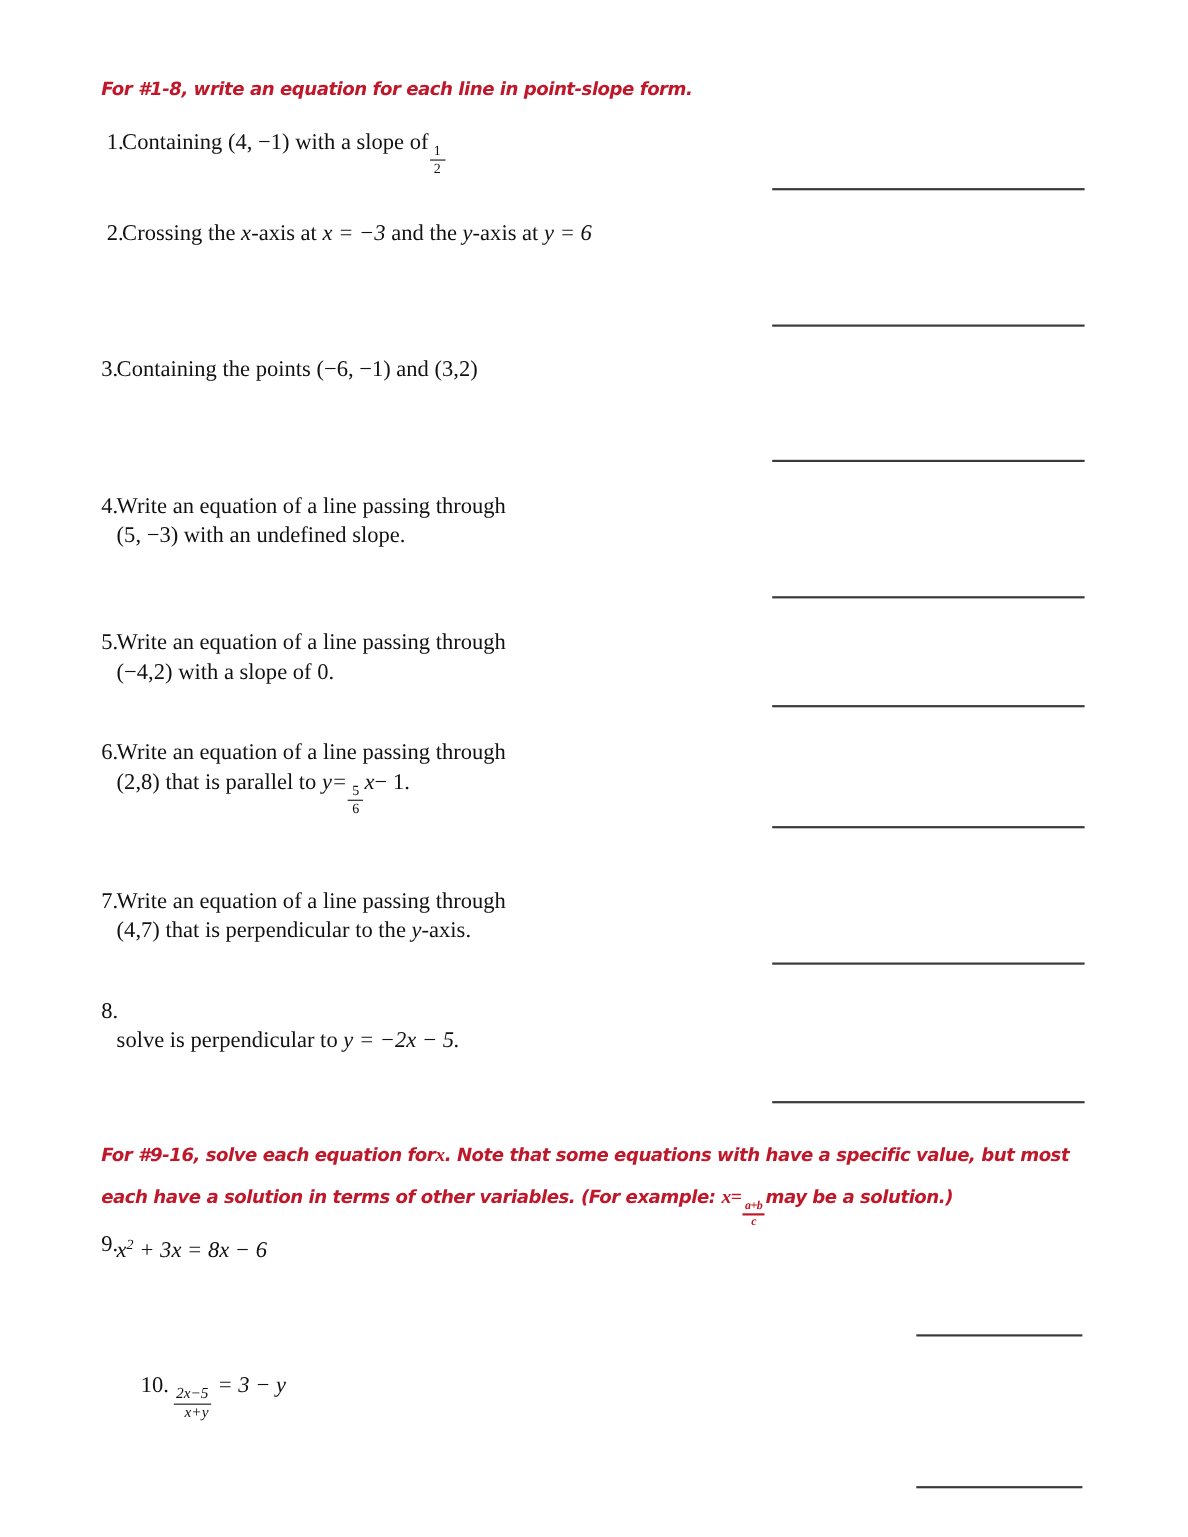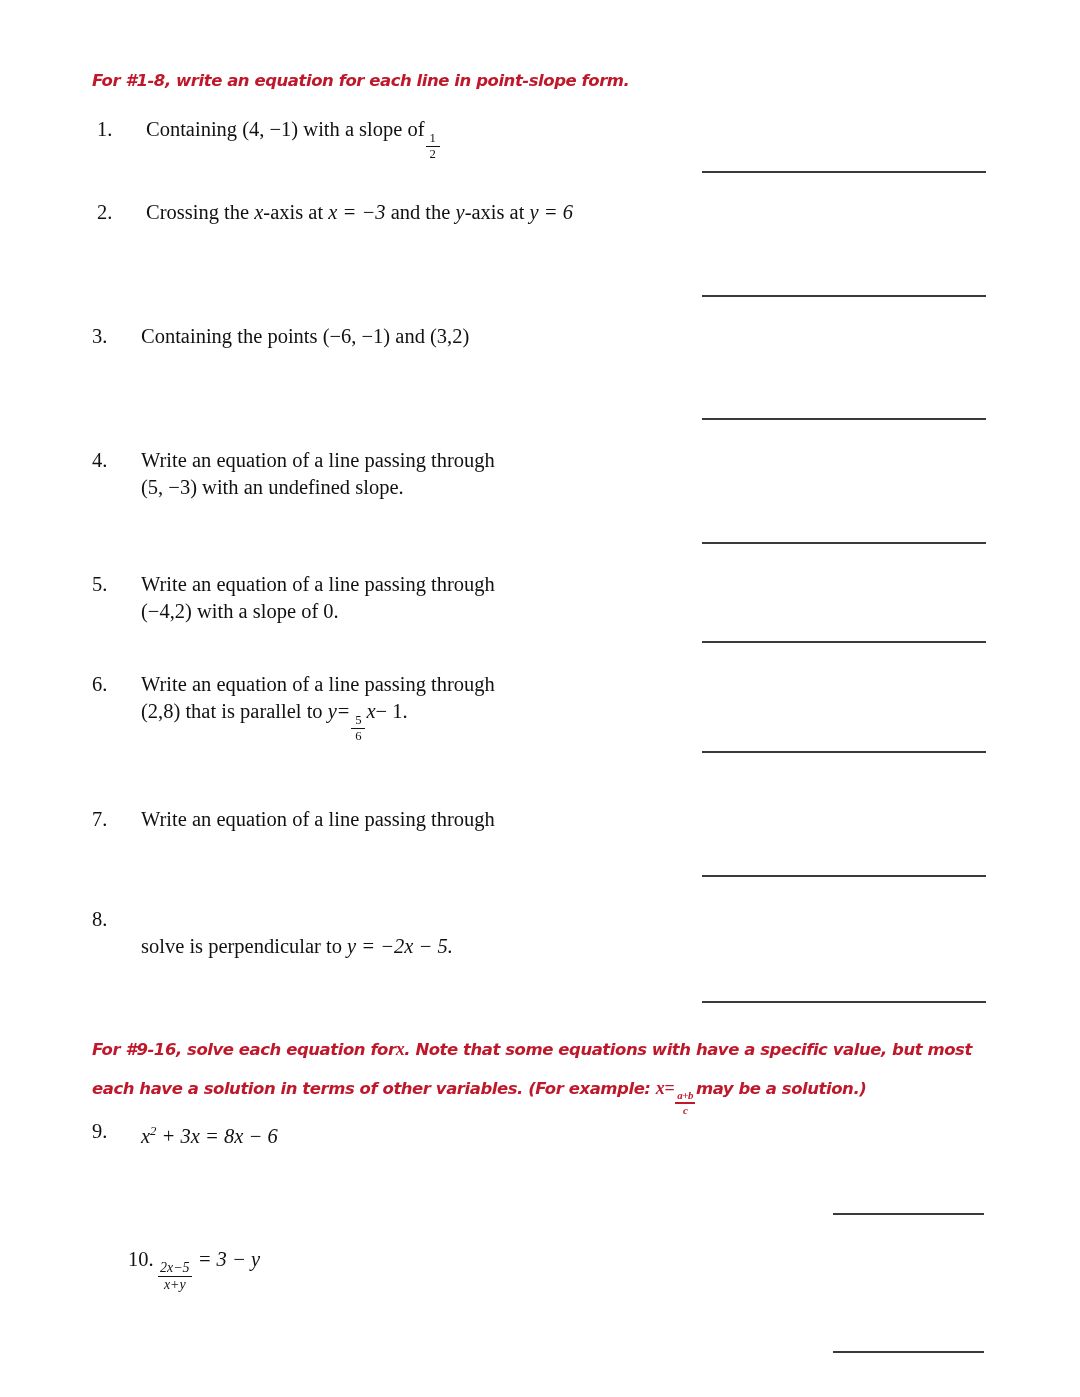--- a/index.html
+++ b/index.html
@@ -50,21 +50,21 @@
     color: #111111;
   }
   .item .num {
     position: absolute;
     left: 0;
     top: 0;
     width: 30px;
     text-align: left;
   }
   .item .body {
-    margin-left: 49px;
+    margin-left: 14px;
     display: block;
   }
   .item.tight .body { margin-left: 29px; }
 
   
   .mi {
     font-style: italic;
     font-family: "Liberation Serif", serif;
   }
   .op { font-style: normal; padding: 0 1px; }
@@ -161,20 +161,21 @@
             <span class="bar"></span>
             <span class="denom">6</span>
           </span><span class="mi">x</span><span>− 1.</span>&nbsp;</span>
     </span>
   </div>
 
   <div class="item" style="left:92px; top:806px; width:560px;">
     <span class="num">7.</span>
     <span class="body">
       <span>Write an equation of a line passing through</span><br>
+      <span><span>(4,7) that is perpendicular to the </span><span class="mi">y</span><span>-axis.</span></span>
     </span>
   </div>
 
   <div class="item" style="left:92px; top:906px; width:620px;">
     <span class="num">8.</span>
     <span class="body">
       <br>
       <span><span>solve is perpendicular to </span><span class="mi">y = −2x − 5.</span></span>
     </span>
   </div>
@@ -192,21 +193,21 @@
 
   <div class="item" style="left:92px; top:1118px; width:460px;">
     <span class="num">9.</span>
     <span class="body"><span class="mi">x</span><sup class="exp">2</sup>
       <span class="mi">+ 3x = 8x − 6</span>
     </span>
   </div>
 
   <div class="item tight" style="left:92px; top:1246px; width:460px;margin-left:36px;">
     <span class="num">10.</span>
-    <span class="body"><span class="frac" style="font-size:0.68em; vertical-align:-0.42em;">
+    <span class="body"><span class="frac" style="font-size:0.68em; vertical-align:-0.42em;align-items:flex-end;">
           <span class="numer mi">2x−5</span>
           <span class="bar"></span>
           <span class="denom mi">x+y</span>
         </span>
       <span class="mi">= 3 − y</span>
     </span>
   </div>
 
   <div class="answer-line" style="left:702px; top:171px; width:284px;"></div>
   <div class="answer-line" style="left:702px; top:295px; width:284px;"></div>

